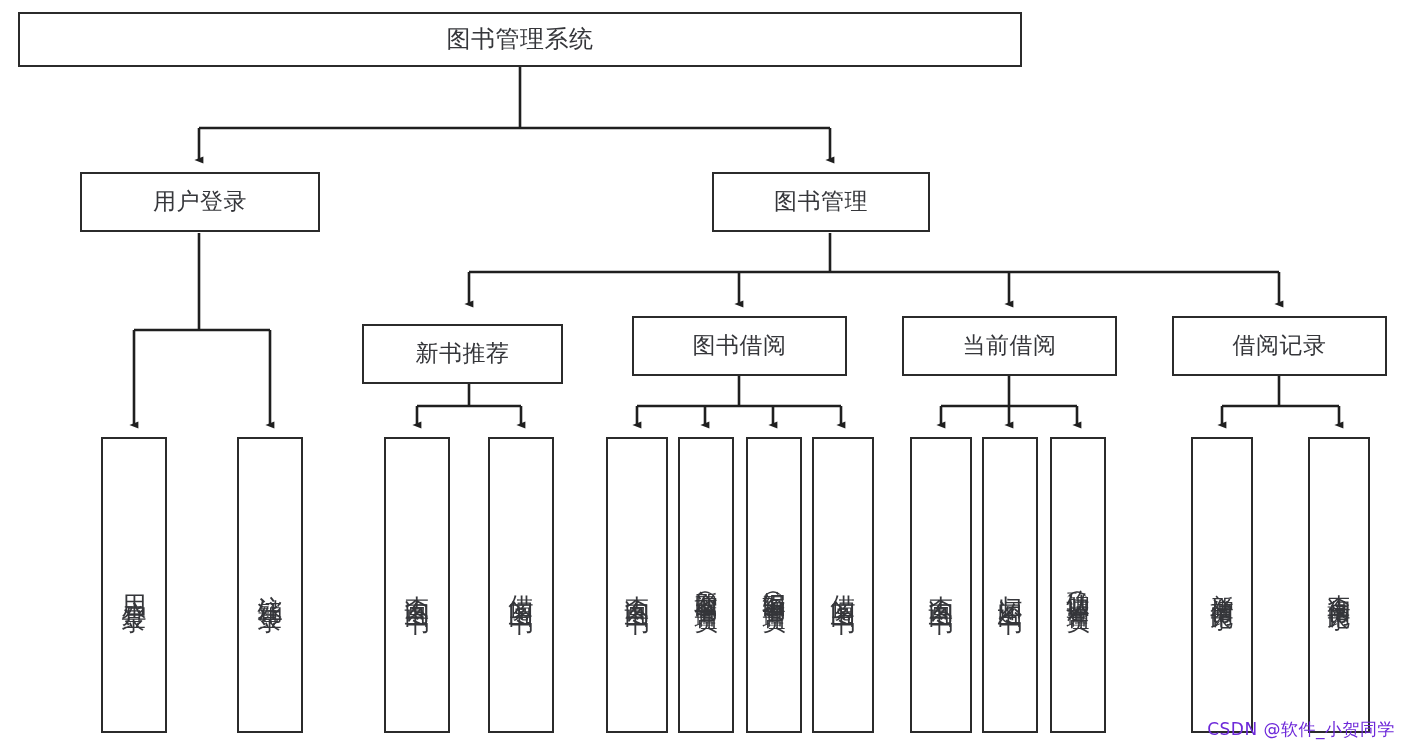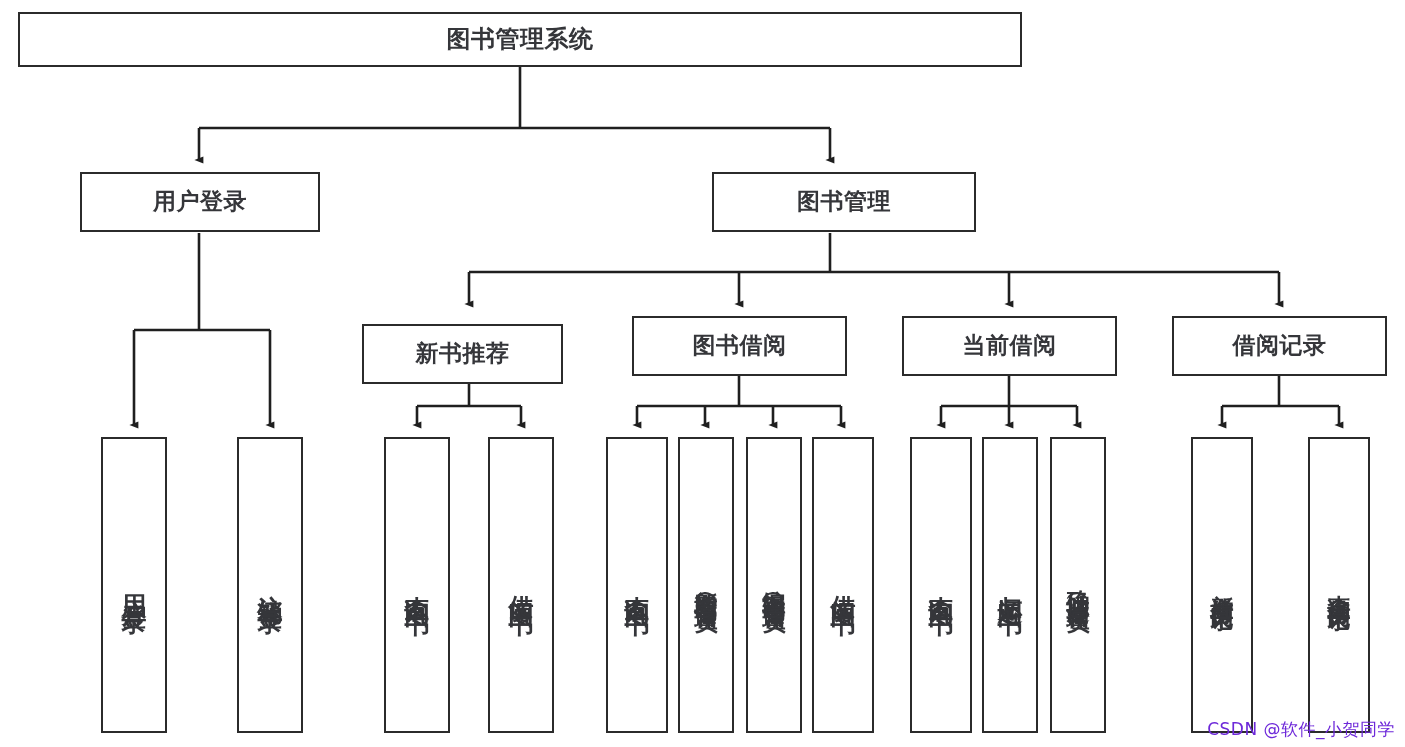--- a/index.html
+++ b/index.html
@@ -31,21 +31,20 @@
     display:flex;
     align-items:center;
     justify-content:center;
     color:#35363a;
   }
   .node .label{
     display:block;
     text-align:center;
     line-height:1.12;
     color:#35363a;
-    font-weight:bold;
   }
   
   .node.horiz .label{
     writing-mode:horizontal-tb;
     font-size:23px;
     letter-spacing:0.5px;
     white-space:nowrap;
   }
   .node.root .label{ font-size:24px; }
   
@@ -139,21 +138,21 @@
   </svg>
 
   <div class="node horiz root" style="left:18px; top:12px; width:1004px; height:55px;">
     <span class="label">图书管理系统</span>
   </div>
 
   <div class="node horiz" style="left:80px; top:172px; width:240px; height:60px;">
     <span class="label">用户登录</span>
   </div>
 
-  <div class="node horiz" style="left:712px; top:172px; width:264px; height:60px;">
+  <div class="node horiz" style="left:712px; top:172px; width:218px; height:60px;">
     <span class="label">图书管理</span>
   </div>
 
   <div class="node horiz" style="left:362px; top:324px; width:201px; height:60px;">
     <span class="label">新书推荐</span>
   </div>
 
   <div class="node horiz" style="left:902px; top:316px; width:215px; height:60px;">
     <span class="label">当前借阅</span>
   </div>

